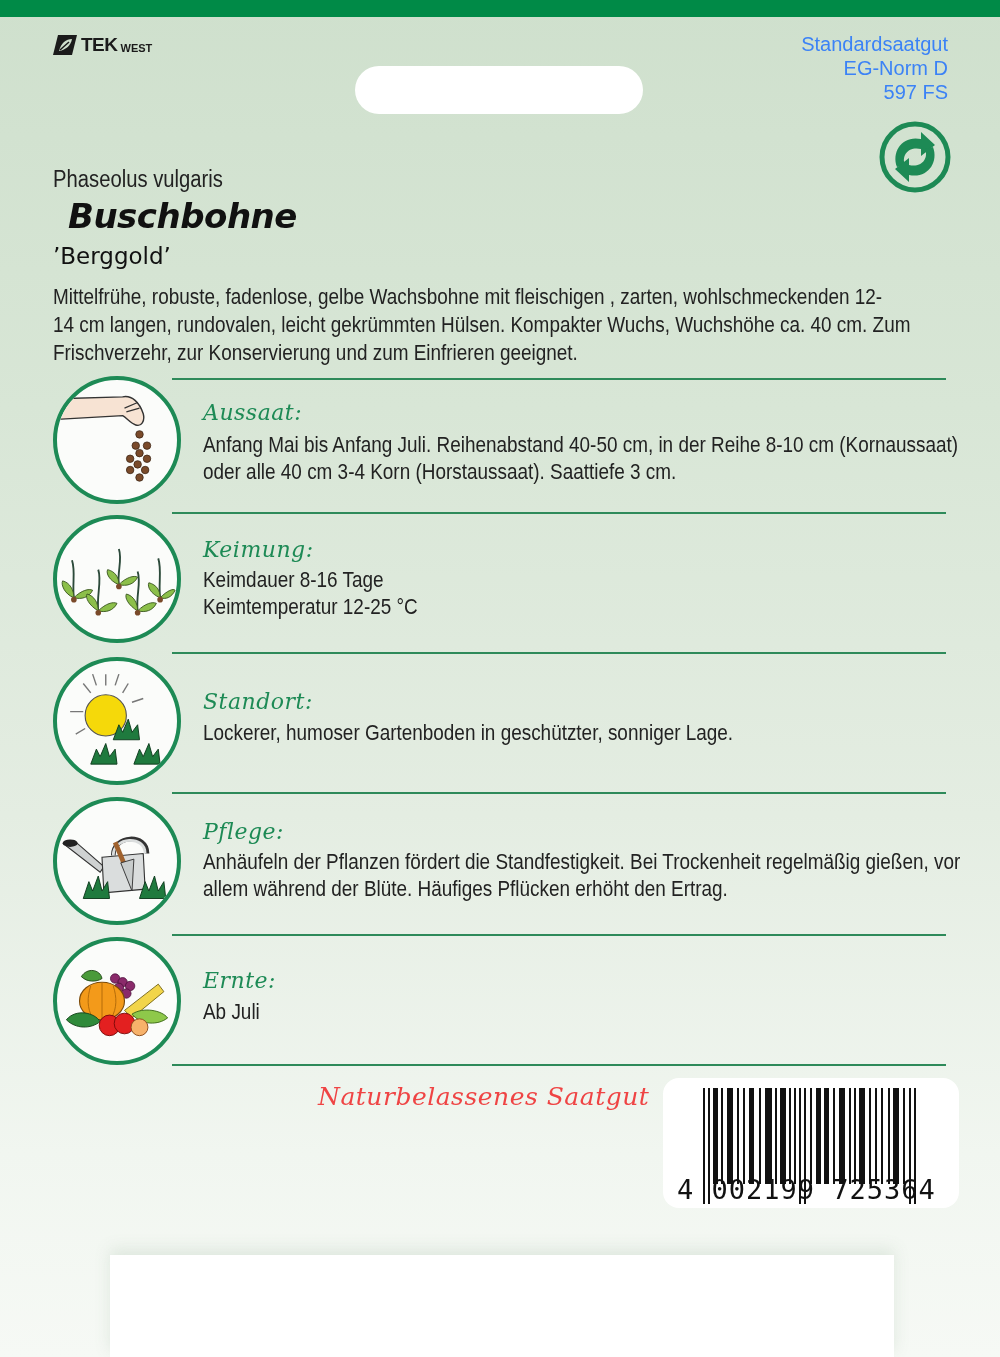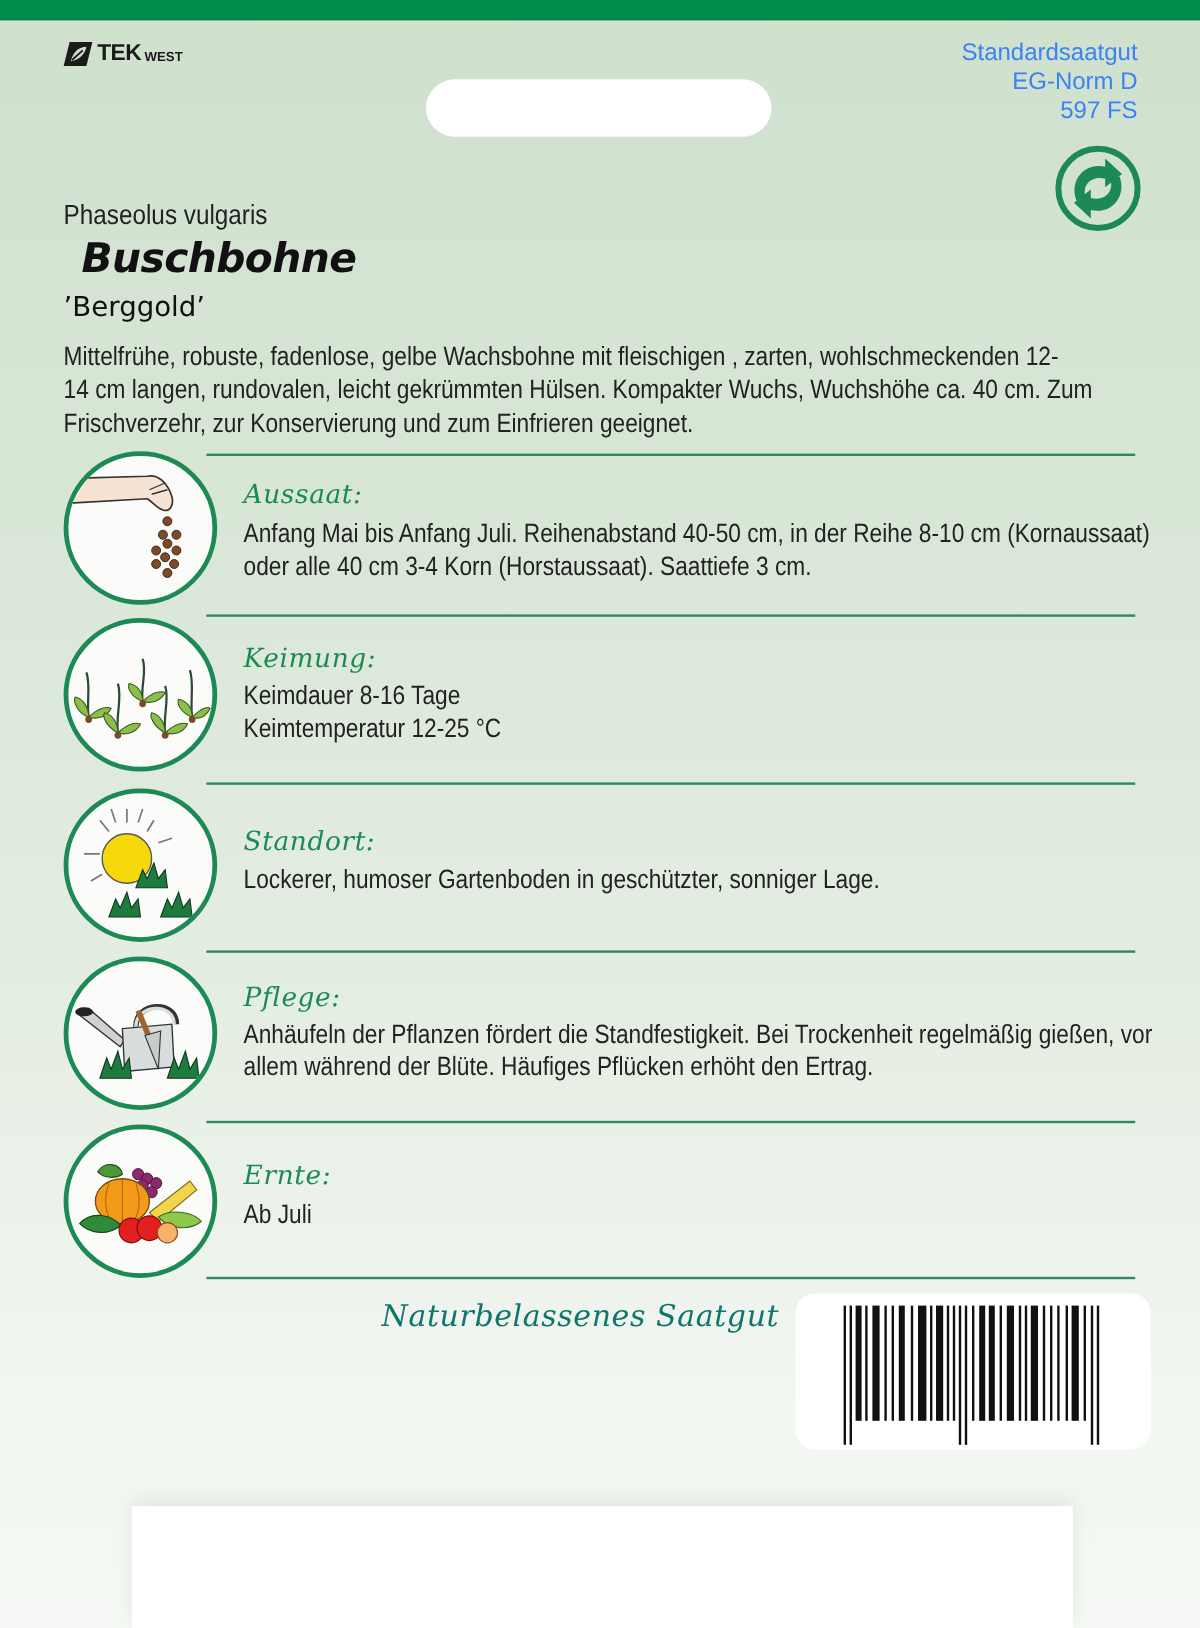--- a/index.html
+++ b/index.html
@@ -21,21 +21,21 @@
   .title { position: absolute; left: 53px; top: 196px; font-family: "DejaVu Sans", sans-serif; font-size: 34px; font-weight: bold; font-style: italic; color: #111; letter-spacing: -0.5px; margin-left: 15px; }
   .variety { position: absolute; left: 53px; top: 243px; font-family: "DejaVu Sans", sans-serif; font-size: 23px; font-weight: normal; color: #111; }
   .desc { position: absolute; left: 53px; top: 283px; width: 1000px; font-size: 22px; line-height: 28px; color: #222; transform: scaleX(0.86); transform-origin: left top; }
   .desc span { display: block; white-space: nowrap; }
   .hr { position: absolute; left: 172px; width: 774px; height: 2px; background: #2e8a5a; }
   .icon-circle { position: absolute; left: 53px; width: 128px; height: 128px; border: 4px solid #1d8a55; border-radius: 50%; box-sizing: border-box; overflow: hidden; background: #fbfcfa; }
   .icon-circle svg { width: 100%; height: 100%; }
   .sec-title { position: absolute; left: 203px; font-family: "DejaVu Serif", serif; font-style: italic; font-size: 22px; color: #1d8a55; letter-spacing: 0.5px; }
   .sec-body { position: absolute; left: 203px; font-size: 22px; line-height: 27px; color: #222; transform: scaleX(0.86); transform-origin: left top; width: 1000px; }
   .sec-body span { display: block; white-space: nowrap; }
-  .tagline { position: absolute; left: 318px; top: 1082px; font-family: "DejaVu Serif", serif; font-style: italic; font-size: 25px; color: #0f766e; letter-spacing: 0.5px; }
+  .tagline { position: absolute; left: 318px; top: 1082px; font-family: "DejaVu Serif", serif; font-style: italic; font-size: 25px; color: #ef4444; letter-spacing: 0.5px; }
   .barcode-box { position: absolute; left: 663px; top: 1078px; width: 296px; height: 130px; background: #fff; border-radius: 16px; }
   .barcode-box svg { position: absolute; left: 0; top: 0; }
   .barcode-digits { position: absolute; left: 14px; top: 96px; font-family: "DejaVu Sans Mono", monospace; font-size: 27px; color: #111; letter-spacing: 1px; }
   .bottom-panel { position: absolute; left: 110px; top: 1255px; width: 784px; height: 102px; background: #ffffff; box-shadow: 0 -6px 14px rgba(220,230,220,0.9); }
 </style>
 </head>
 <body>
 
 <div class="topbar"></div>
 
@@ -243,15 +243,16 @@
       <rect x="206" y="10" width="2" height="96"></rect>
         <rect x="212" y="10" width="2" height="96"></rect>
       <rect x="218" y="10" width="2" height="96"></rect>
         <rect x="225" y="10" width="2" height="96"></rect>
       <rect x="230" y="10" width="6" height="96"></rect>
         <rect x="240" y="10" width="2" height="96"></rect>
       <rect x="246" y="10" width="2" height="116"></rect>
         <rect x="251" y="10" width="2" height="116"></rect>
     </g>
   </svg>
+  <div class="barcode-digits">4 002199 725364</div>
 </div>
 
 <div class="bottom-panel"></div>
 
 </body></html>

